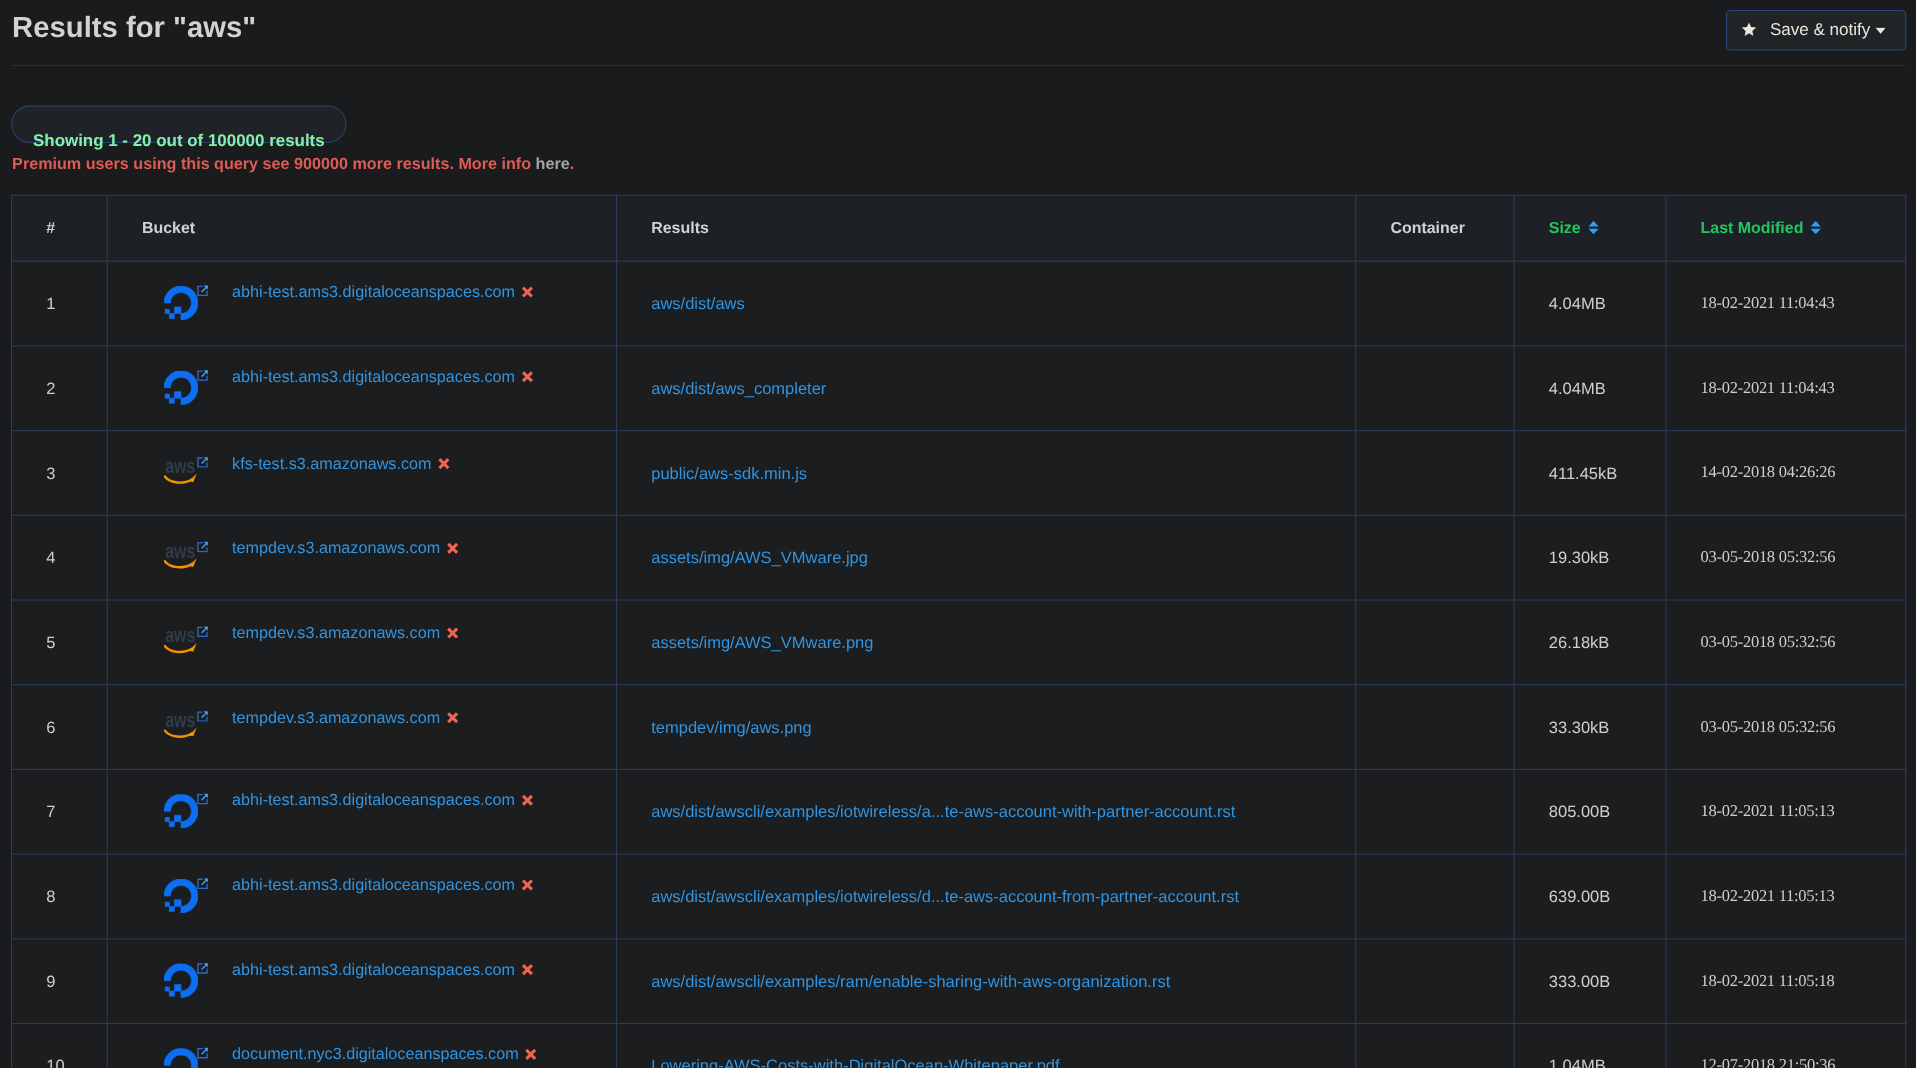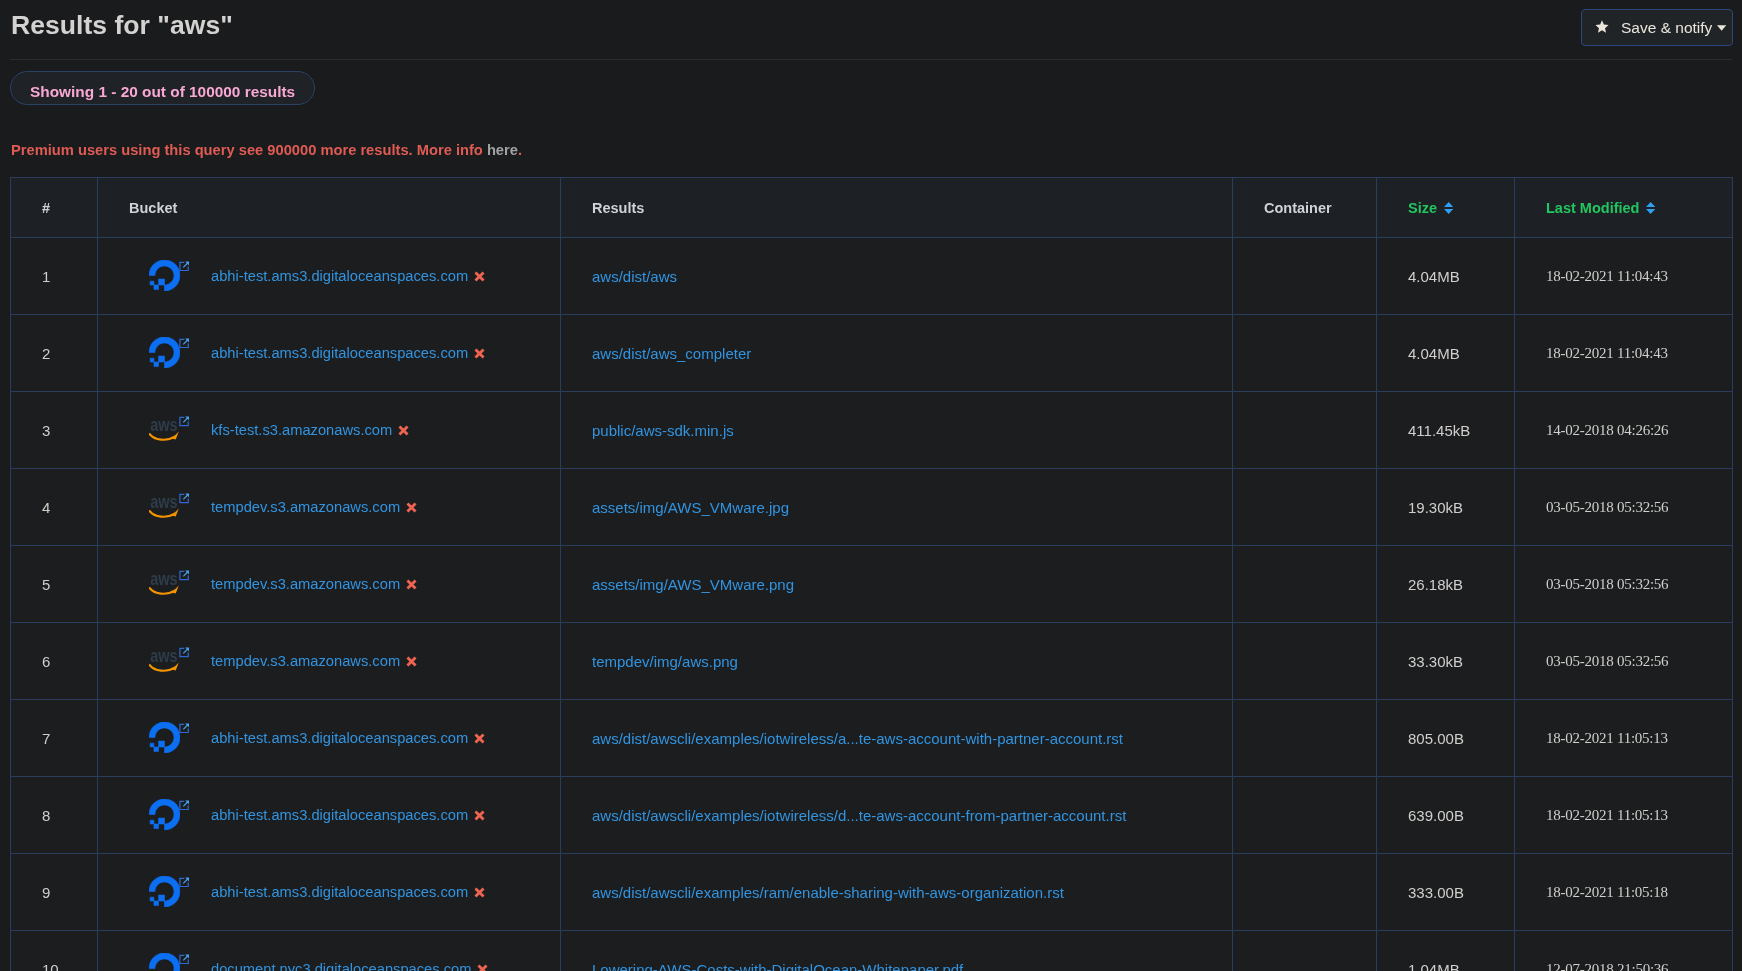--- a/index.html
+++ b/index.html
@@ -18,28 +18,28 @@
   position:absolute; left:10px; width:1722px; top:59px; height:1px;
   background:#2a2c2e;
 }
 .btnrow { position:absolute; top:9px; right:9px; white-space:nowrap; font-size:0; }
 .btn {
   display:inline-flex; align-items:center; vertical-align:top;
   height:37px;
   background:#212427; border:1px solid #2a477e; border-radius:4px;
   color:#eae5dc; font-size:15.5px;
 }
-#b1 { width:152px; padding-left:13px; }
+#b1 { width:164px; padding-left:13px; }
 #b2 { width:251px; padding-left:15px; }
 .btn + .btn { margin-left:10px; }
 .pill {
-  position:absolute; left:10px; top:71px; height:34px;
+  position:absolute; left:10px; top:96px; height:34px;
   border:1px solid #2b4065; border-radius:17px; background:#1f2226;
-  color:#f9a8d4; font-size:15.4px; font-weight:700; line-height:32px;
-  padding:4px 19px; display:inline-block;
+  color:#86efac; font-size:15.4px; font-weight:700; line-height:32px;
+  padding:16px 19px; display:inline-block;
 }
 .premium {
   position:absolute; left:11px; top:142px;
   font-size:14.7px; font-weight:700; color:#e05b54;
 }
 .premium a { color:#a3a3a3; text-decoration:none; }
 
 table.grid {
   position:absolute; left:10px; top:177px;
   border-collapse:collapse; table-layout:fixed;
@@ -55,21 +55,21 @@
   white-space:nowrap;
 }
 .grid thead th {
   height:60px; background:#1d2126; color:#ced3d9; font-weight:700; font-size:14.5px;
 }
 .grid tbody td { height:77px; background:#1b1d1f; color:#d0cfcc; }
 .grid td.lm { letter-spacing:-0.25px;font-family:Liberation Serif, serif; }
 .grid a { color:#3294e0; text-decoration:none; }
 .grid thead th.sort { color:#22c55e; }
 .grid thead th.sort svg { margin-left:7px; vertical-align:-1.5px; }
-.bcell { display:flex; align-items:center; }
+.bcell { display:flex; }
 .blogo { position:relative; margin-left:20px; width:31px; flex:0 0 31px; margin-top:2px;text-decoration:underline; }
 .blogo .ext { position:absolute; }
 .do-ext { right:-9.5px; top:-3px; }
 .aws-ext { right:-9px; top:-4px; }
 .bname { margin-left:31px; font-size:14.7px; }
 .bx { margin-left:6px; display:inline-block; }
 </style>
 </head>
 <body>
 <h1>Results for "aws"</h1>

